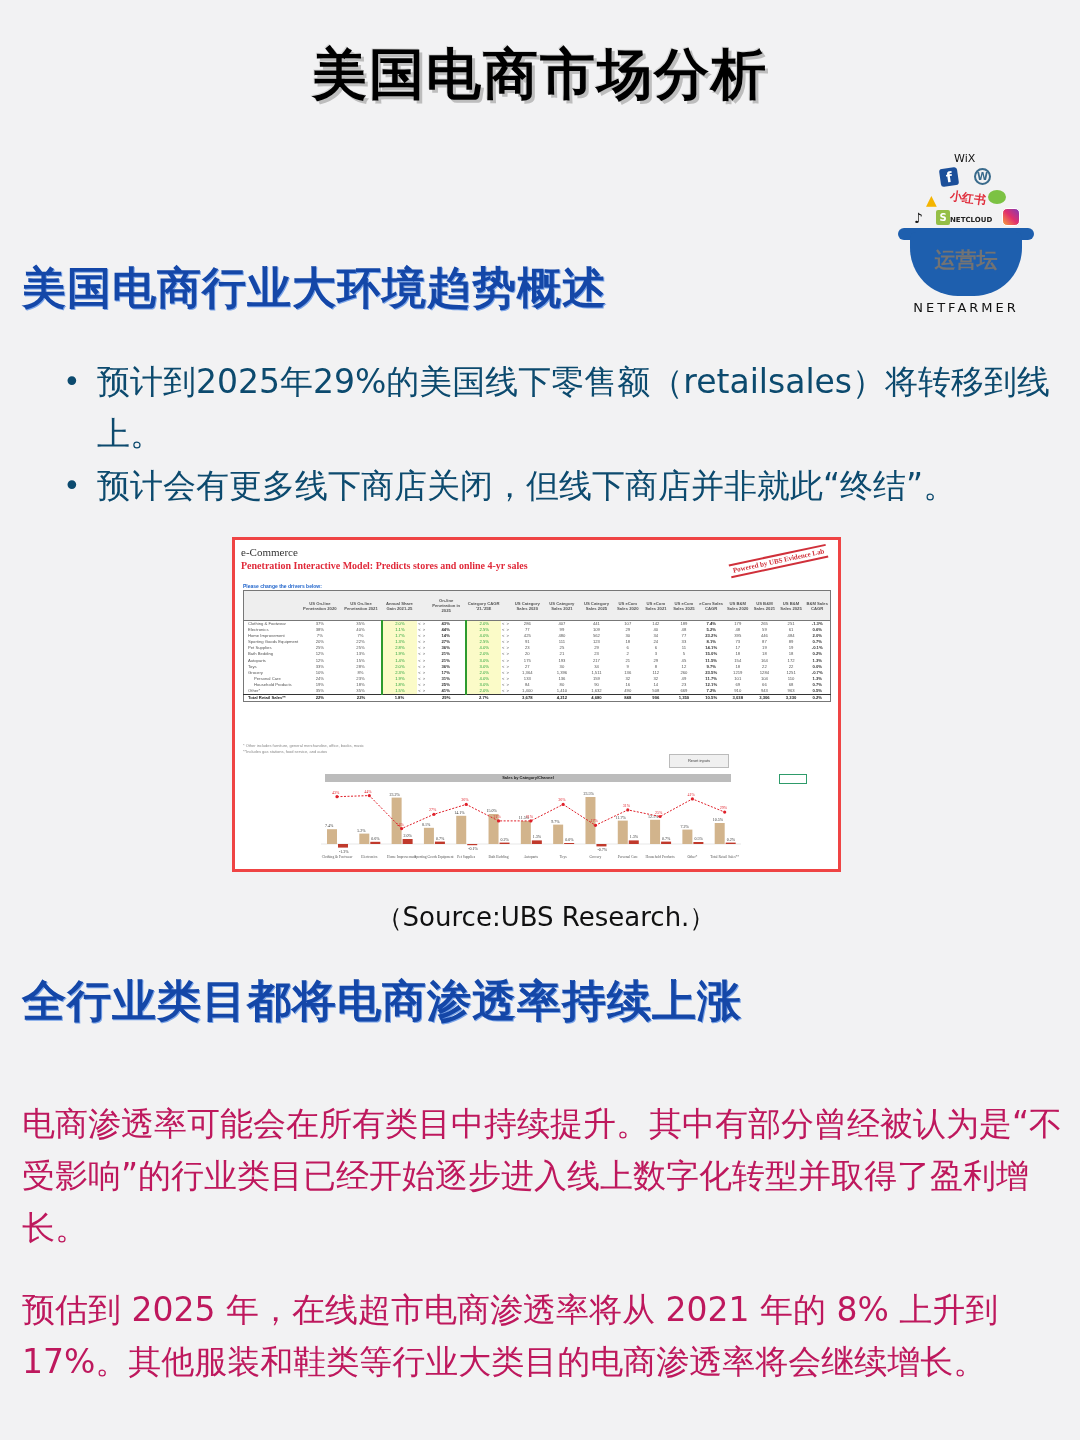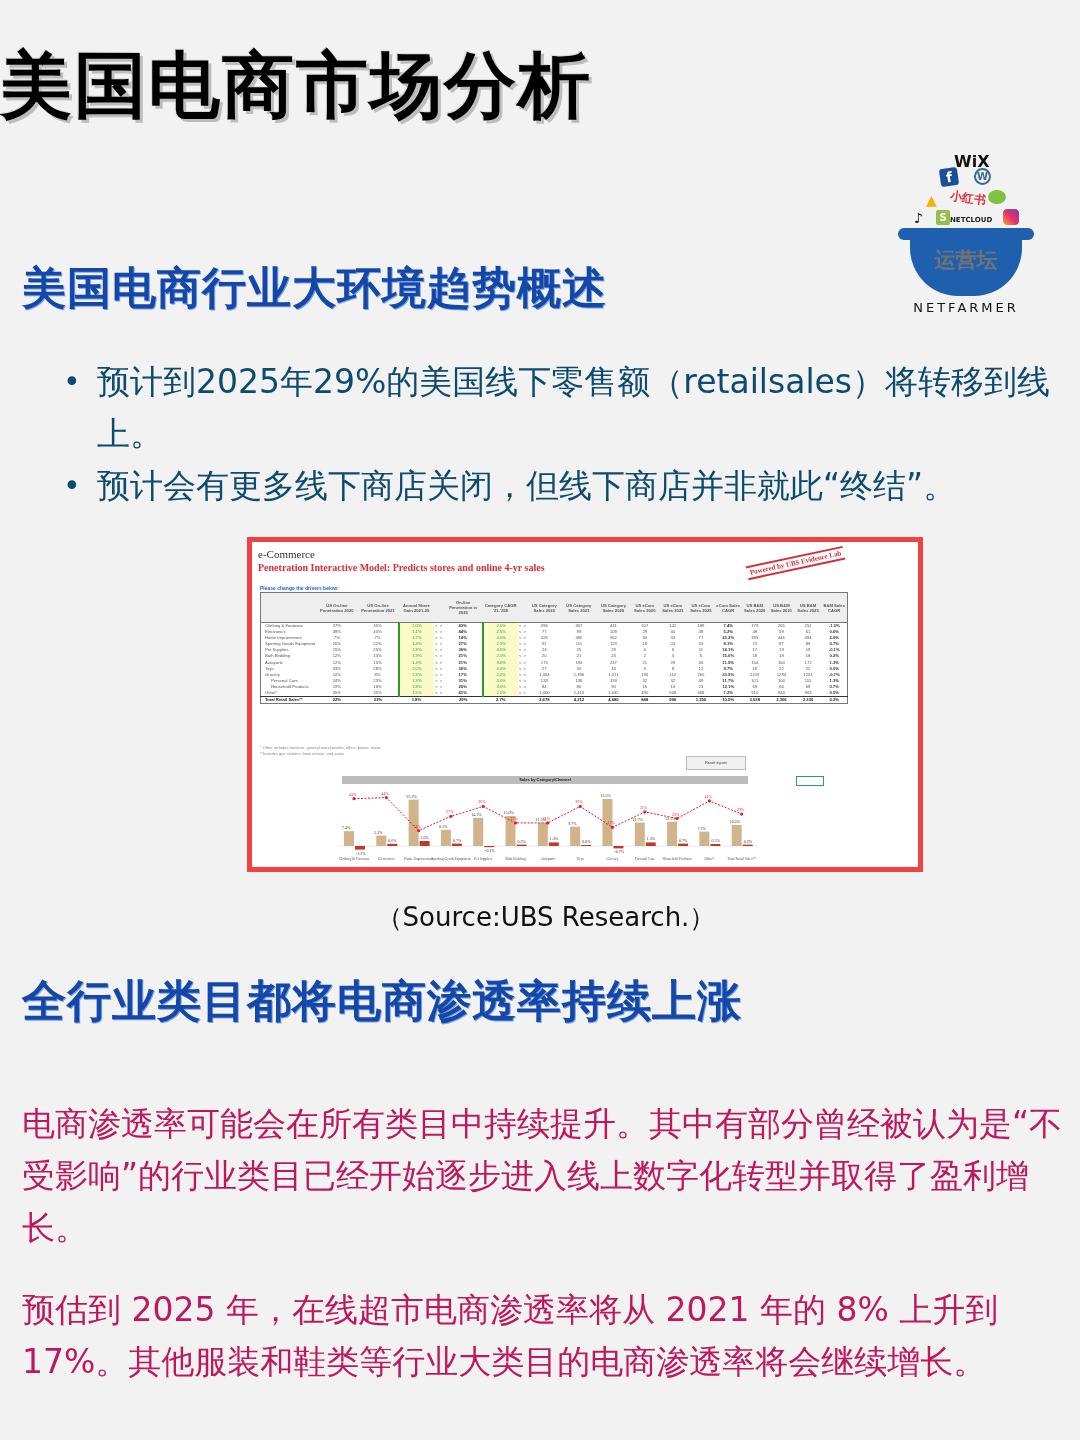--- a/index.html
+++ b/index.html
@@ -1,22 +1,22 @@
 <!DOCTYPE html>
 <html><head>
 <meta charset="utf-8">
 <style>
   * { box-sizing: border-box; margin: 0; padding: 0; }
   html, body { width: 1080px; height: 1440px; }
   body { background: #f2f2f3; font-family: "DejaVu Sans", sans-serif; color: #111; position: relative; overflow: hidden; }
 
-  .main-title { position: absolute; left: 0; top: 38px; width: 1080px; text-align: left; font-family: "DejaVu Serif", serif; font-weight: bold; font-size: 72px; letter-spacing: 2px; color: #000; text-shadow: 3px 3px 0 #bdbdbd, -1px -1px 0 #d8d8d8; }
+  .main-title { position: absolute; left: 0; top: 38px; width: 1080px; text-align: center; font-family: "DejaVu Serif", serif; font-weight: bold; font-size: 55px; letter-spacing: 2px; color: #000; text-shadow: 3px 3px 0 #bdbdbd, -1px -1px 0 #d8d8d8; }
 
   .logo { position: absolute; left: 896px; top: 150px; width: 140px; height: 170px; }
-  .logo .wix { position: absolute; left: 58px; top: 2px; font-size: 16px; font-weight: bold; }
+  .logo .wix { position: absolute; left: 58px; top: 2px; font-size: 11px; font-weight: normal; }
   .logo .fb { position: absolute; left: 44px; top: 18px; width: 18px; height: 18px; background: #1b4f9a; color: #fff; font-weight: bold; font-size: 14px; text-align: center; line-height: 18px; border-radius: 3px; transform: rotate(-8deg); }
   .logo .wp { position: absolute; left: 78px; top: 18px; width: 17px; height: 17px; border: 2px solid #3a6b8c; border-radius: 50%; font-size: 10px; font-weight: bold; color: #3a6b8c; text-align: center; line-height: 13px; }
   .logo .ads { position: absolute; left: 30px; top: 42px; font-size: 14px; color: #f4b400; }
   .logo .xhs { position: absolute; left: 54px; top: 40px; font-size: 12px; color: #e02e3c; font-weight: bold; transform: rotate(8deg); }
   .logo .wc { position: absolute; left: 92px; top: 40px; width: 18px; height: 14px; background: #7cc243; border-radius: 50%; }
   .logo .tt { position: absolute; left: 18px; top: 60px; font-size: 14px; font-weight: bold; }
   .logo .sh { position: absolute; left: 40px; top: 60px; width: 14px; height: 15px; background: #95bf47; color: #fff; font-size: 10px; font-weight: bold; text-align: center; line-height: 15px; border-radius: 2px; }
   .logo .nc { position: absolute; left: 54px; top: 66px; font-size: 7px; font-weight: bold; color: #222; }
   .logo .ig { position: absolute; left: 106px; top: 58px; width: 18px; height: 18px; border-radius: 5px; background: linear-gradient(45deg,#f9a13b,#e1306c,#833ab4); border: 1px solid #fff; }
   .logo .pot { position: absolute; left: 2px; top: 78px; width: 136px; height: 70px; }
@@ -26,21 +26,21 @@
   .logo .brand { position: absolute; left: 0; top: 150px; width: 140px; text-align: center; font-size: 13px; font-weight: normal; letter-spacing: 3px; color: #111; }
 
   .section-title { position: absolute; left: 22px; font-weight: bold; font-size: 44px; color: #1447a8; letter-spacing: 1px; text-shadow: 1px 1px 0 #7aa4e8; }
   .sec1 { top: 240px; margin-top: 19px; }
   .sec2 { top: 972px; }
 
   .bullets { position: absolute; left: 63px; top: 356px; width: 1030px; font-size: 33px; line-height: 52px; color: #0c4a6e; }
   .bullets li { list-style: none; position: relative; padding-left: 34px; }
   .bullets li::before { content: "•"; position: absolute; left: 0; top: 0; font-size: 30px; }
 
-  .figure { position: absolute; left: 247px; top: 537px; width: 676px; height: 335px; border: 5px solid #ef4444; background: #fff; overflow: hidden; font-family: "Liberation Serif", serif; }
+  .figure { position: absolute; left: 232px; top: 537px; width: 609px; height: 335px; border: 3px solid #ef4444; background: #fff; overflow: hidden; font-family: "Liberation Serif", serif; }
   .fig-h1 { position: absolute; left: 6px; top: 6px; font-size: 11px; color: #333; }
   .fig-h2 { position: absolute; left: 6px; top: 20px; font-size: 10px; color: #e02a3a; font-weight: bold; }
   .fig-note { position: absolute; left: 8px; top: 43px; font-size: 5px; color: #2266cc; font-family: "Liberation Sans", sans-serif; font-weight: bold; }
   .stamp { position: absolute; left: 494px; top: 14px; font-size: 7px; color: #d0303a; border-top: 2px solid #d0303a; border-bottom: 2px solid #d0303a; padding: 1px 3px; transform: rotate(-12deg); font-weight: bold; }
 
   table.dt { position: absolute; left: 8px; top: 50px; width: 588px; border-collapse: collapse; font-family: "Liberation Sans", sans-serif; font-size: 4.2px; color: #555; border: 1px solid #777; }
   table.dt th { font-weight: bold; background: #eee; height: 30px; padding: 0 1px; text-align: center; line-height: 5px; border-bottom: 1px solid #777; }
   table.dt td { height: 6.1px; padding: 0 1px; text-align: center; line-height: 6px; white-space: nowrap; }
   table.dt td.cat { text-align: left; padding-left: 4px; }
   table.dt td.ind { padding-left: 10px; }

